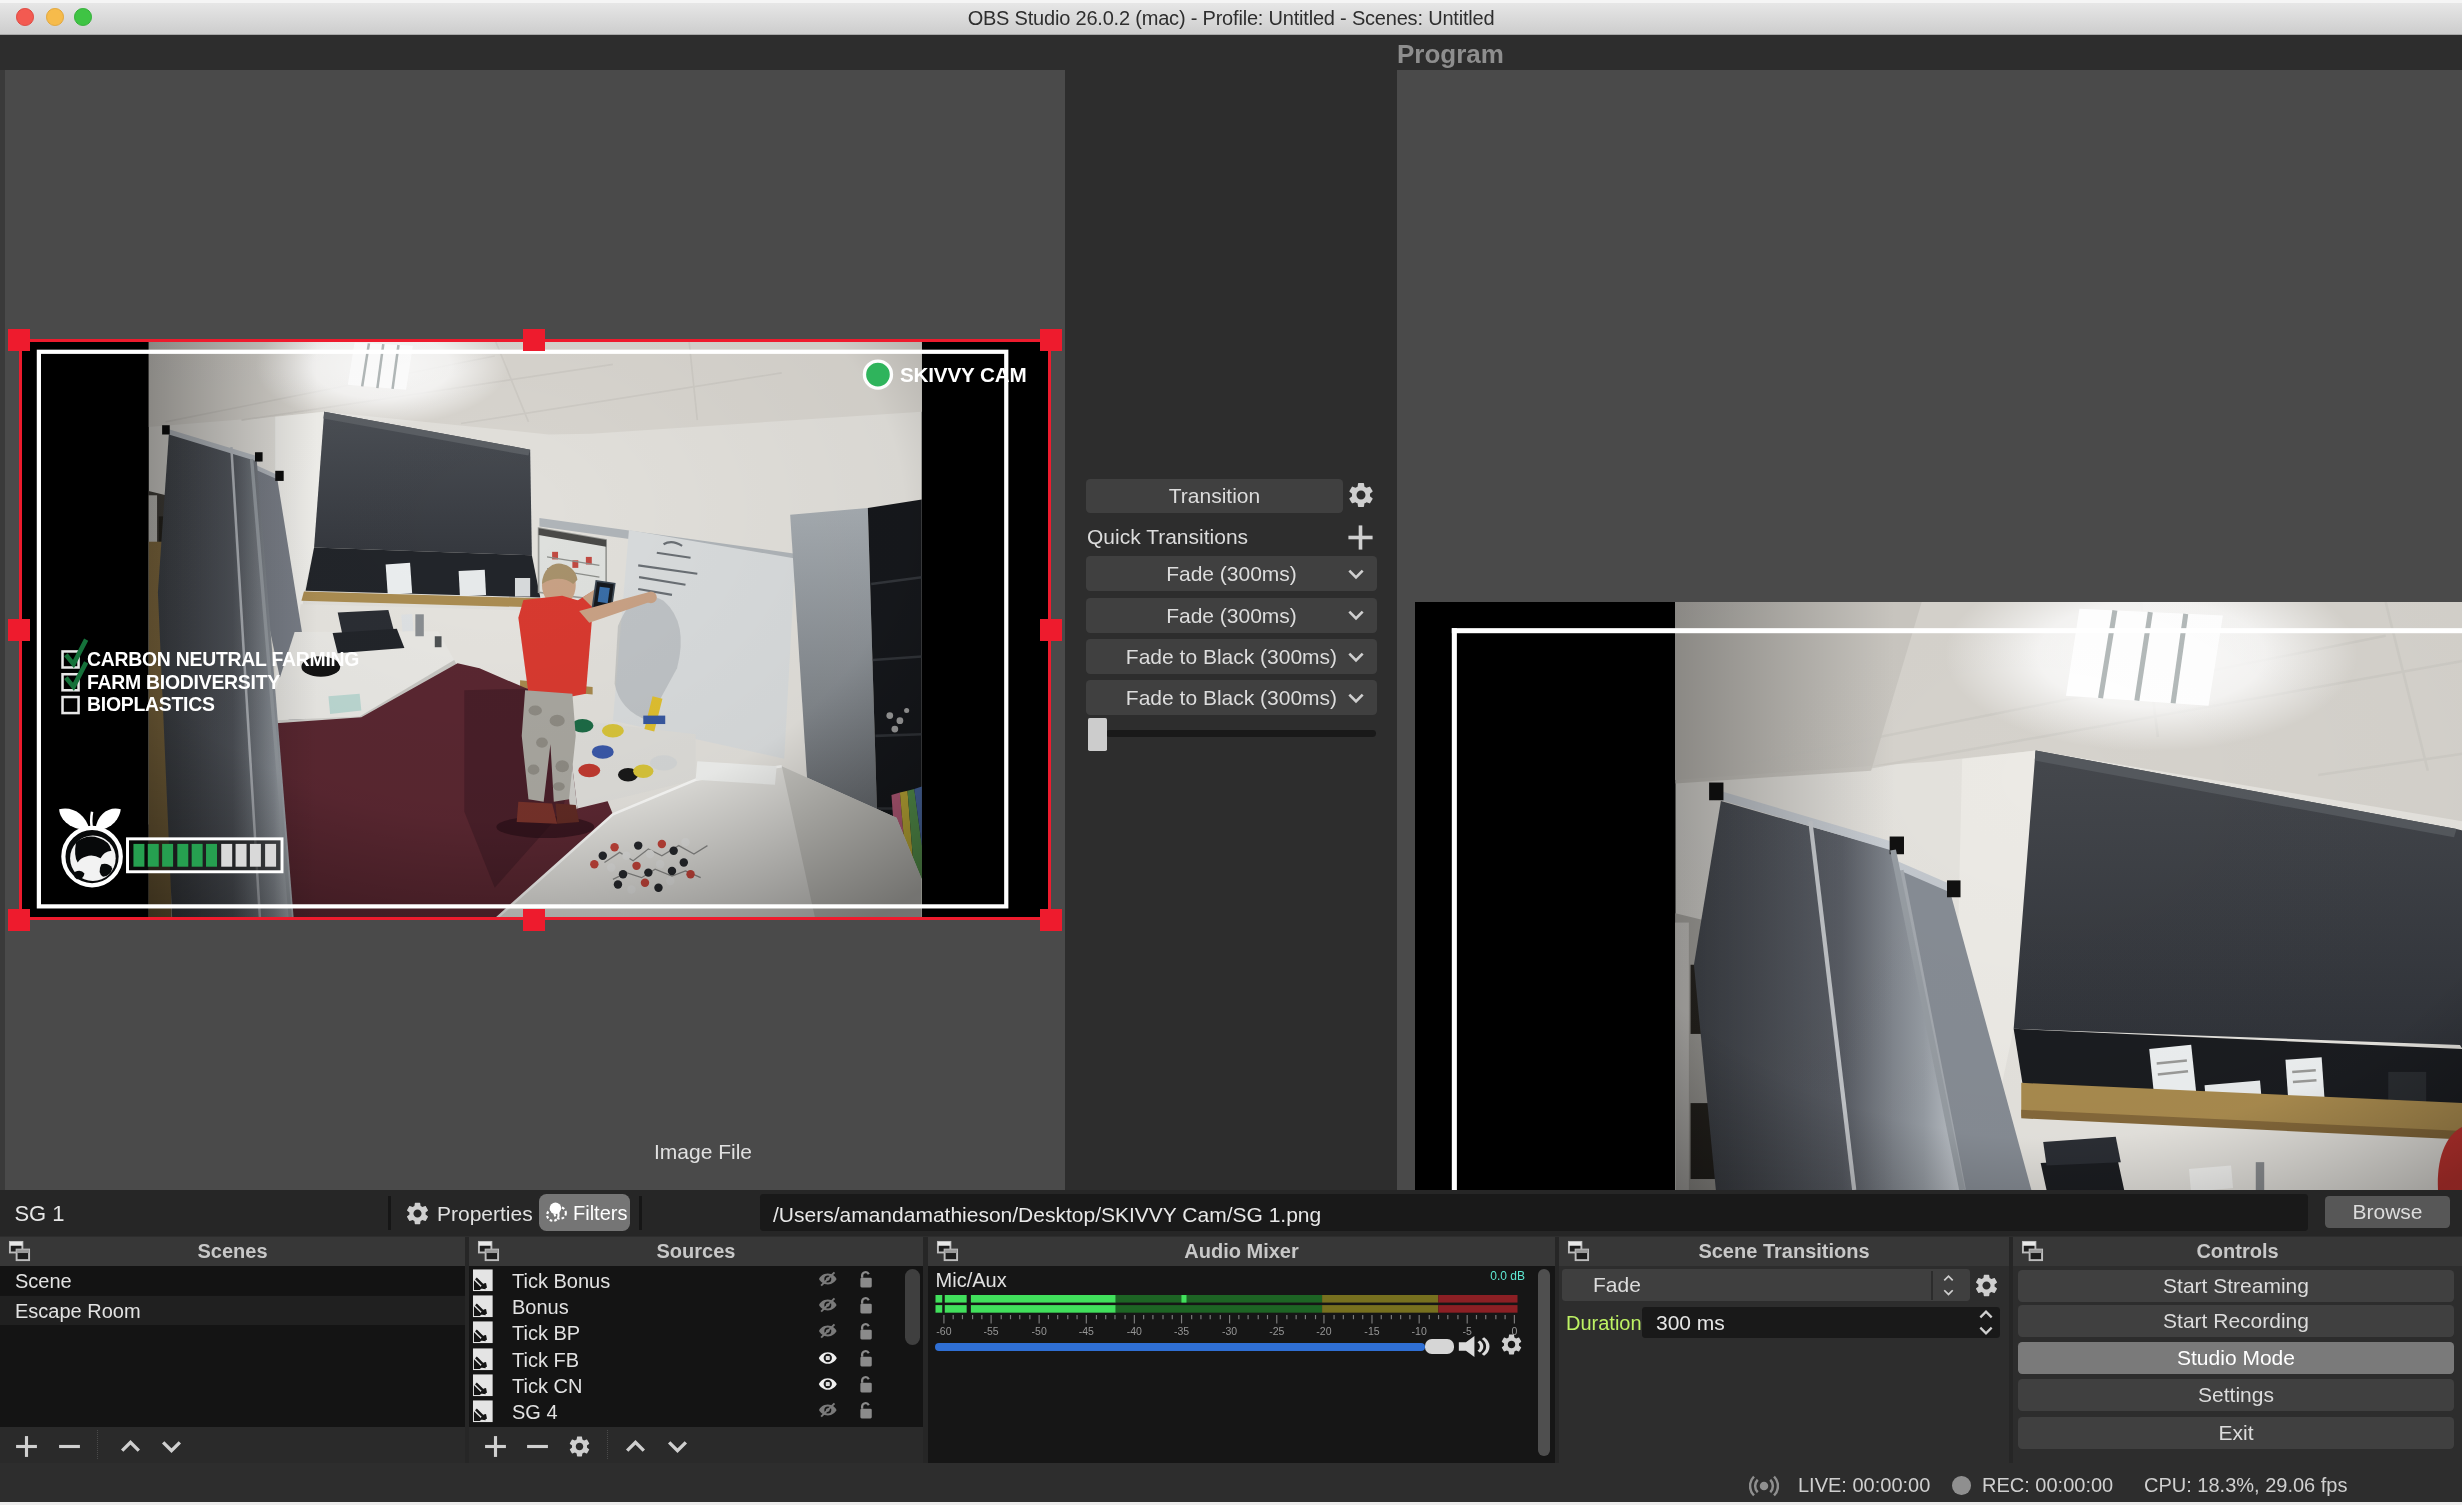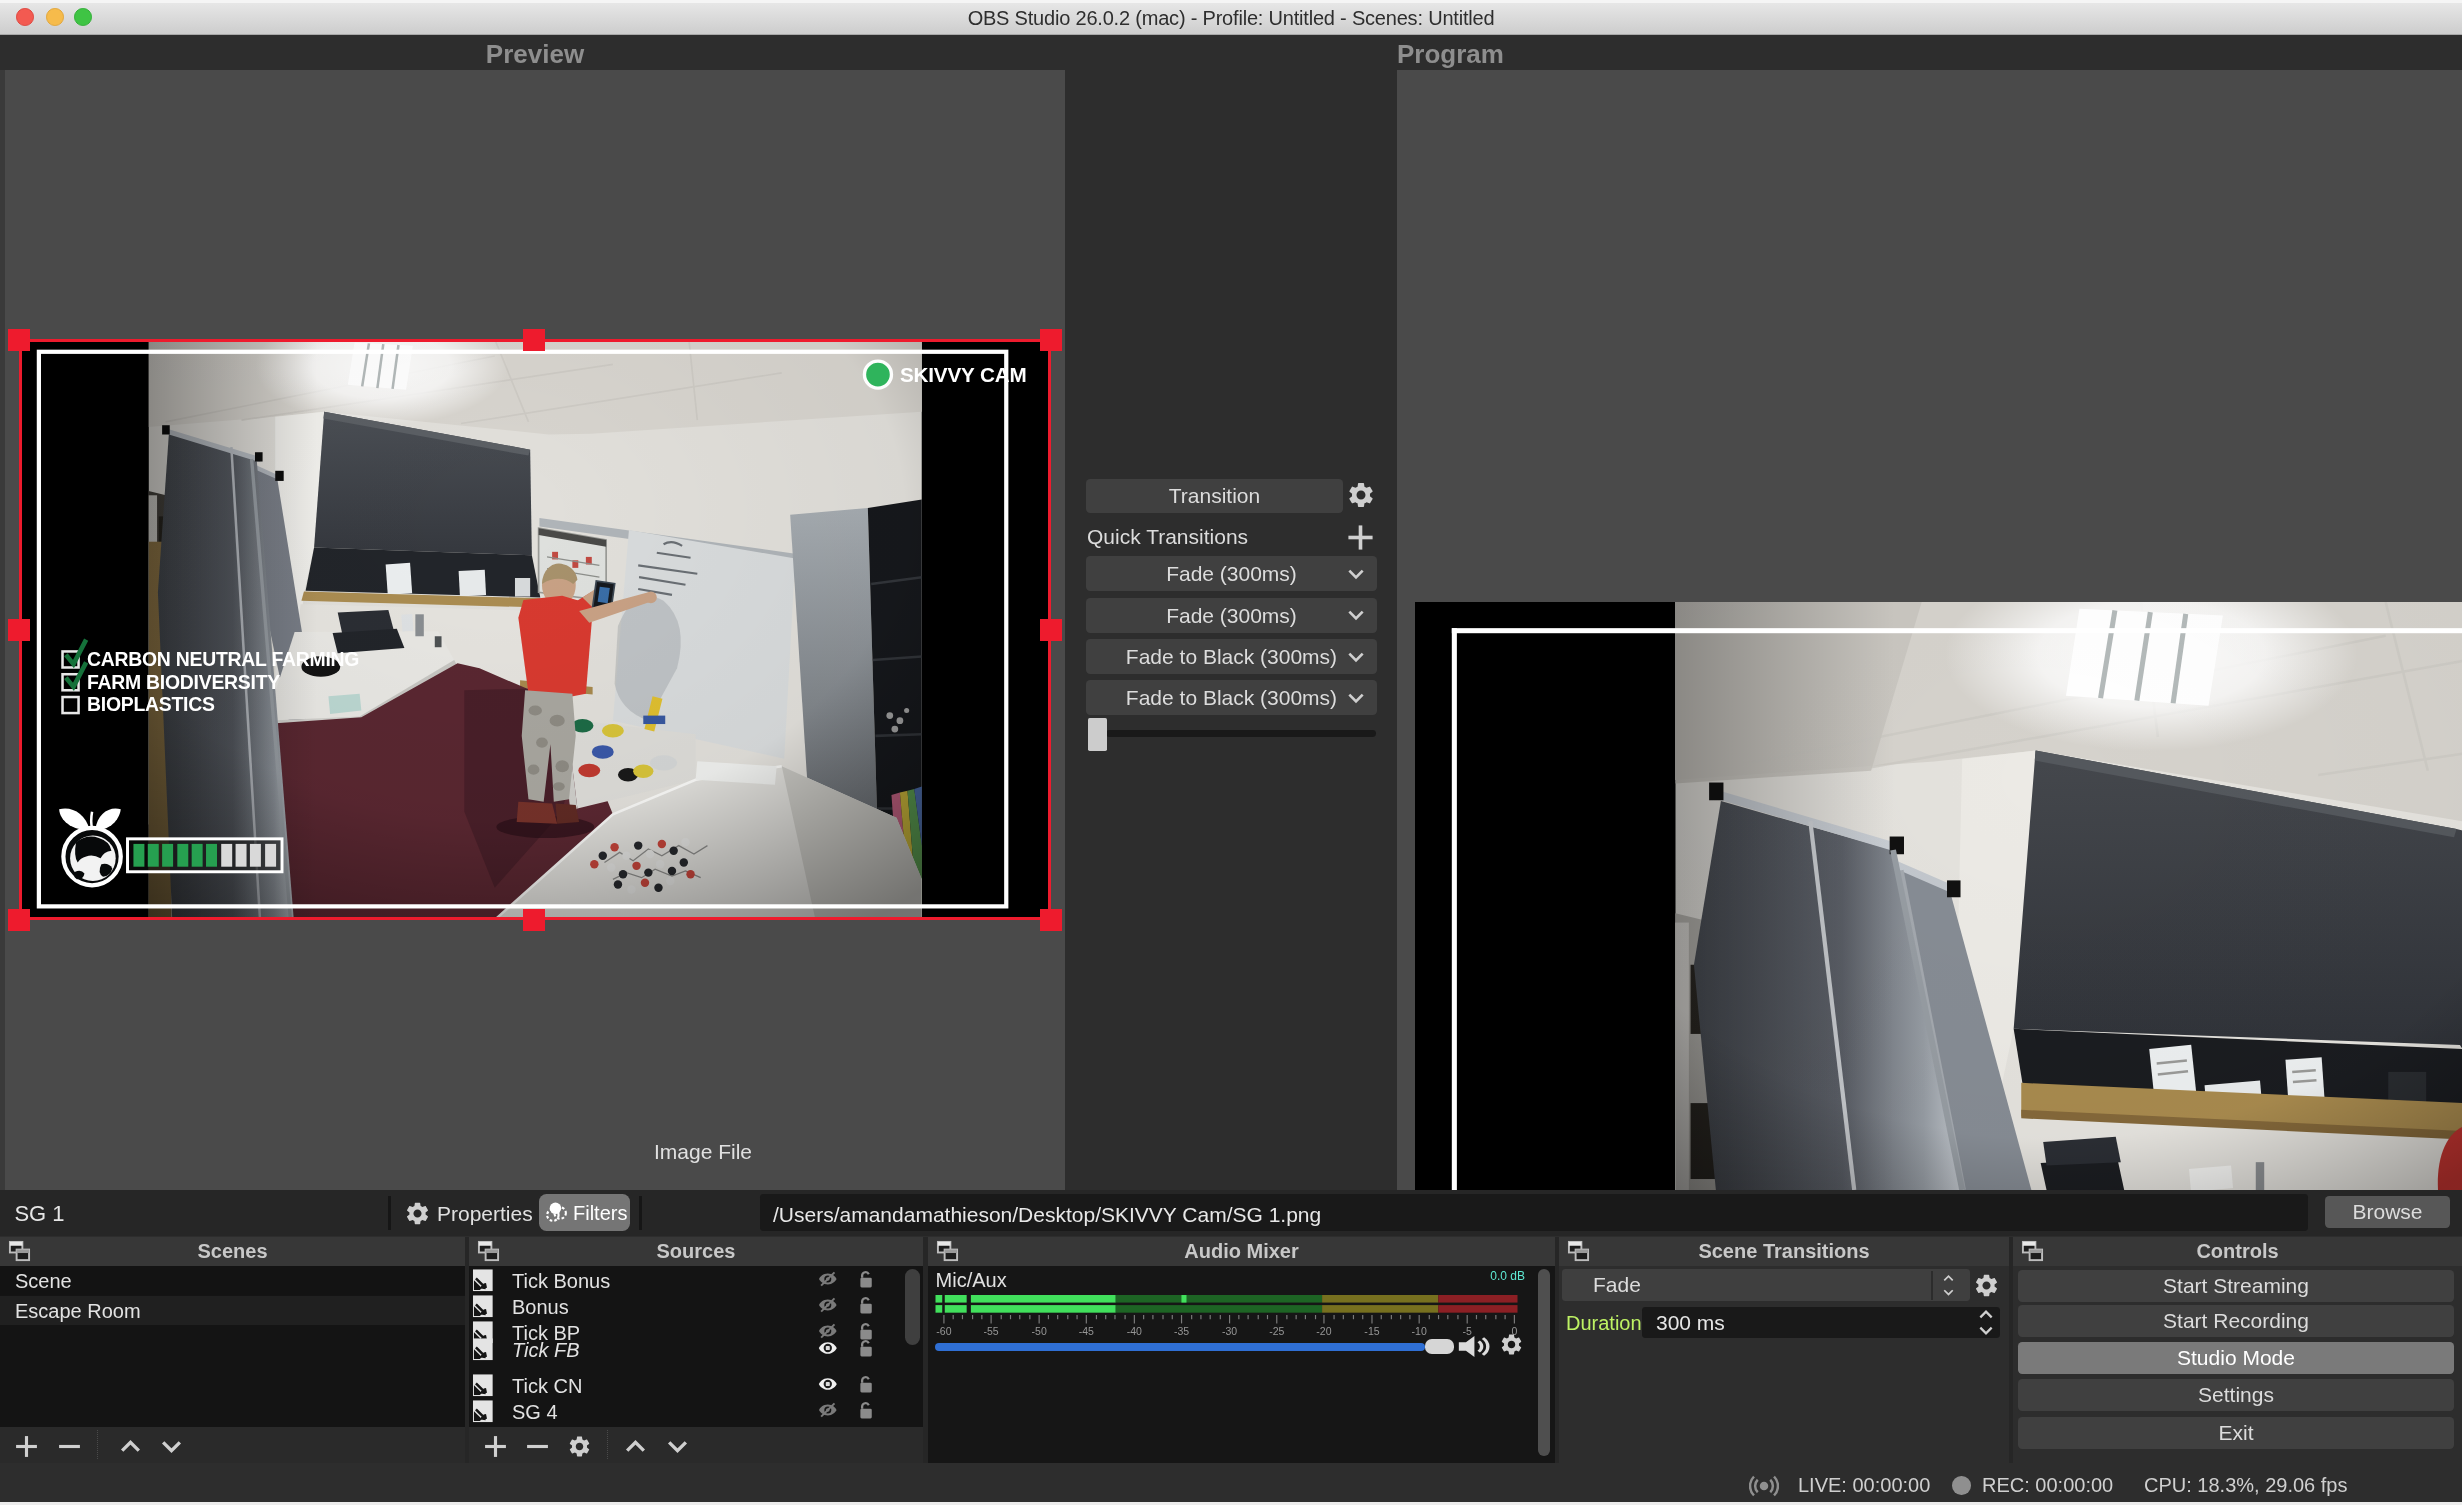--- a/index.html
+++ b/index.html
@@ -97,21 +97,20 @@
   </svg>
 
   <div class="abs titlebar"></div>
   <div class="abs" style="left:0; top:0; width:2462px; height:2.5px; background:#f5f5f5;"></div>
   <div class="abs tl" style="left:16px; background:#f35a51; border:0.8px solid #df4840;"></div>
   <div class="abs tl" style="left:46px; background:#f6bb4b; border:0.8px solid #e2a73c;"></div>
   <div class="abs tl" style="left:74px; background:#3fc444; border:0.8px solid #35b03a;"></div>
   <div class="abs titletext">OBS Studio 26.0.2 (mac) - Profile: Untitled - Scenes: Untitled</div>
 
   <div class="abs labelrow"></div>
-  <div class="abs plabel" style="left:5px; width:1060px; text-align:center;">Preview</div>
   <div class="abs plabel" style="left:1397px; width:1065px; text-align:left;">Program</div>
 
   <div class="abs viewbg" style="left:5px; width:1060px;"></div>
   <div class="abs viewbg" style="left:1397px; width:1065px;"></div>
   <div class="abs" style="left:0; top:70px; width:5px; height:1120px; background:#3a3a3a;"></div>
 
   <div id="previmg" class="abs" style="left:22px; top:339px; width:1029px; height:581px; background:#000;">
   <svg width="1029" height="581" viewBox="0 0 1219 688">
     <defs>
       <linearGradient id="scr" x1="0" y1="0" x2="0" y2="1">
@@ -606,21 +605,21 @@
             <use href="#imgsrc"></use>
           </svg>
           <span class="srctext">Tick BP</span>
           <svg class="icon eyeic" viewBox="0 0 24 24">
             <use href="#eyeoff"></use>
           </svg>
           <svg class="icon lockic" viewBox="0 0 24 24">
             <use href="#lockopen"></use>
           </svg>
         </div>
-      <div class="srow" style="top:69px;font-style:italic;">
+      <div class="srow" style="top:79px;">
           <svg class="icon sticon2" viewBox="0 0 24 24">
             <use href="#imgsrc"></use>
           </svg>
           <span class="srctext">Tick FB</span>
           <svg class="icon eyeic" viewBox="0 0 24 24">
             <use href="#eyeopen"></use>
           </svg>
           <svg class="icon lockic" viewBox="0 0 24 24">
             <use href="#lockopen"></use>
           </svg>

